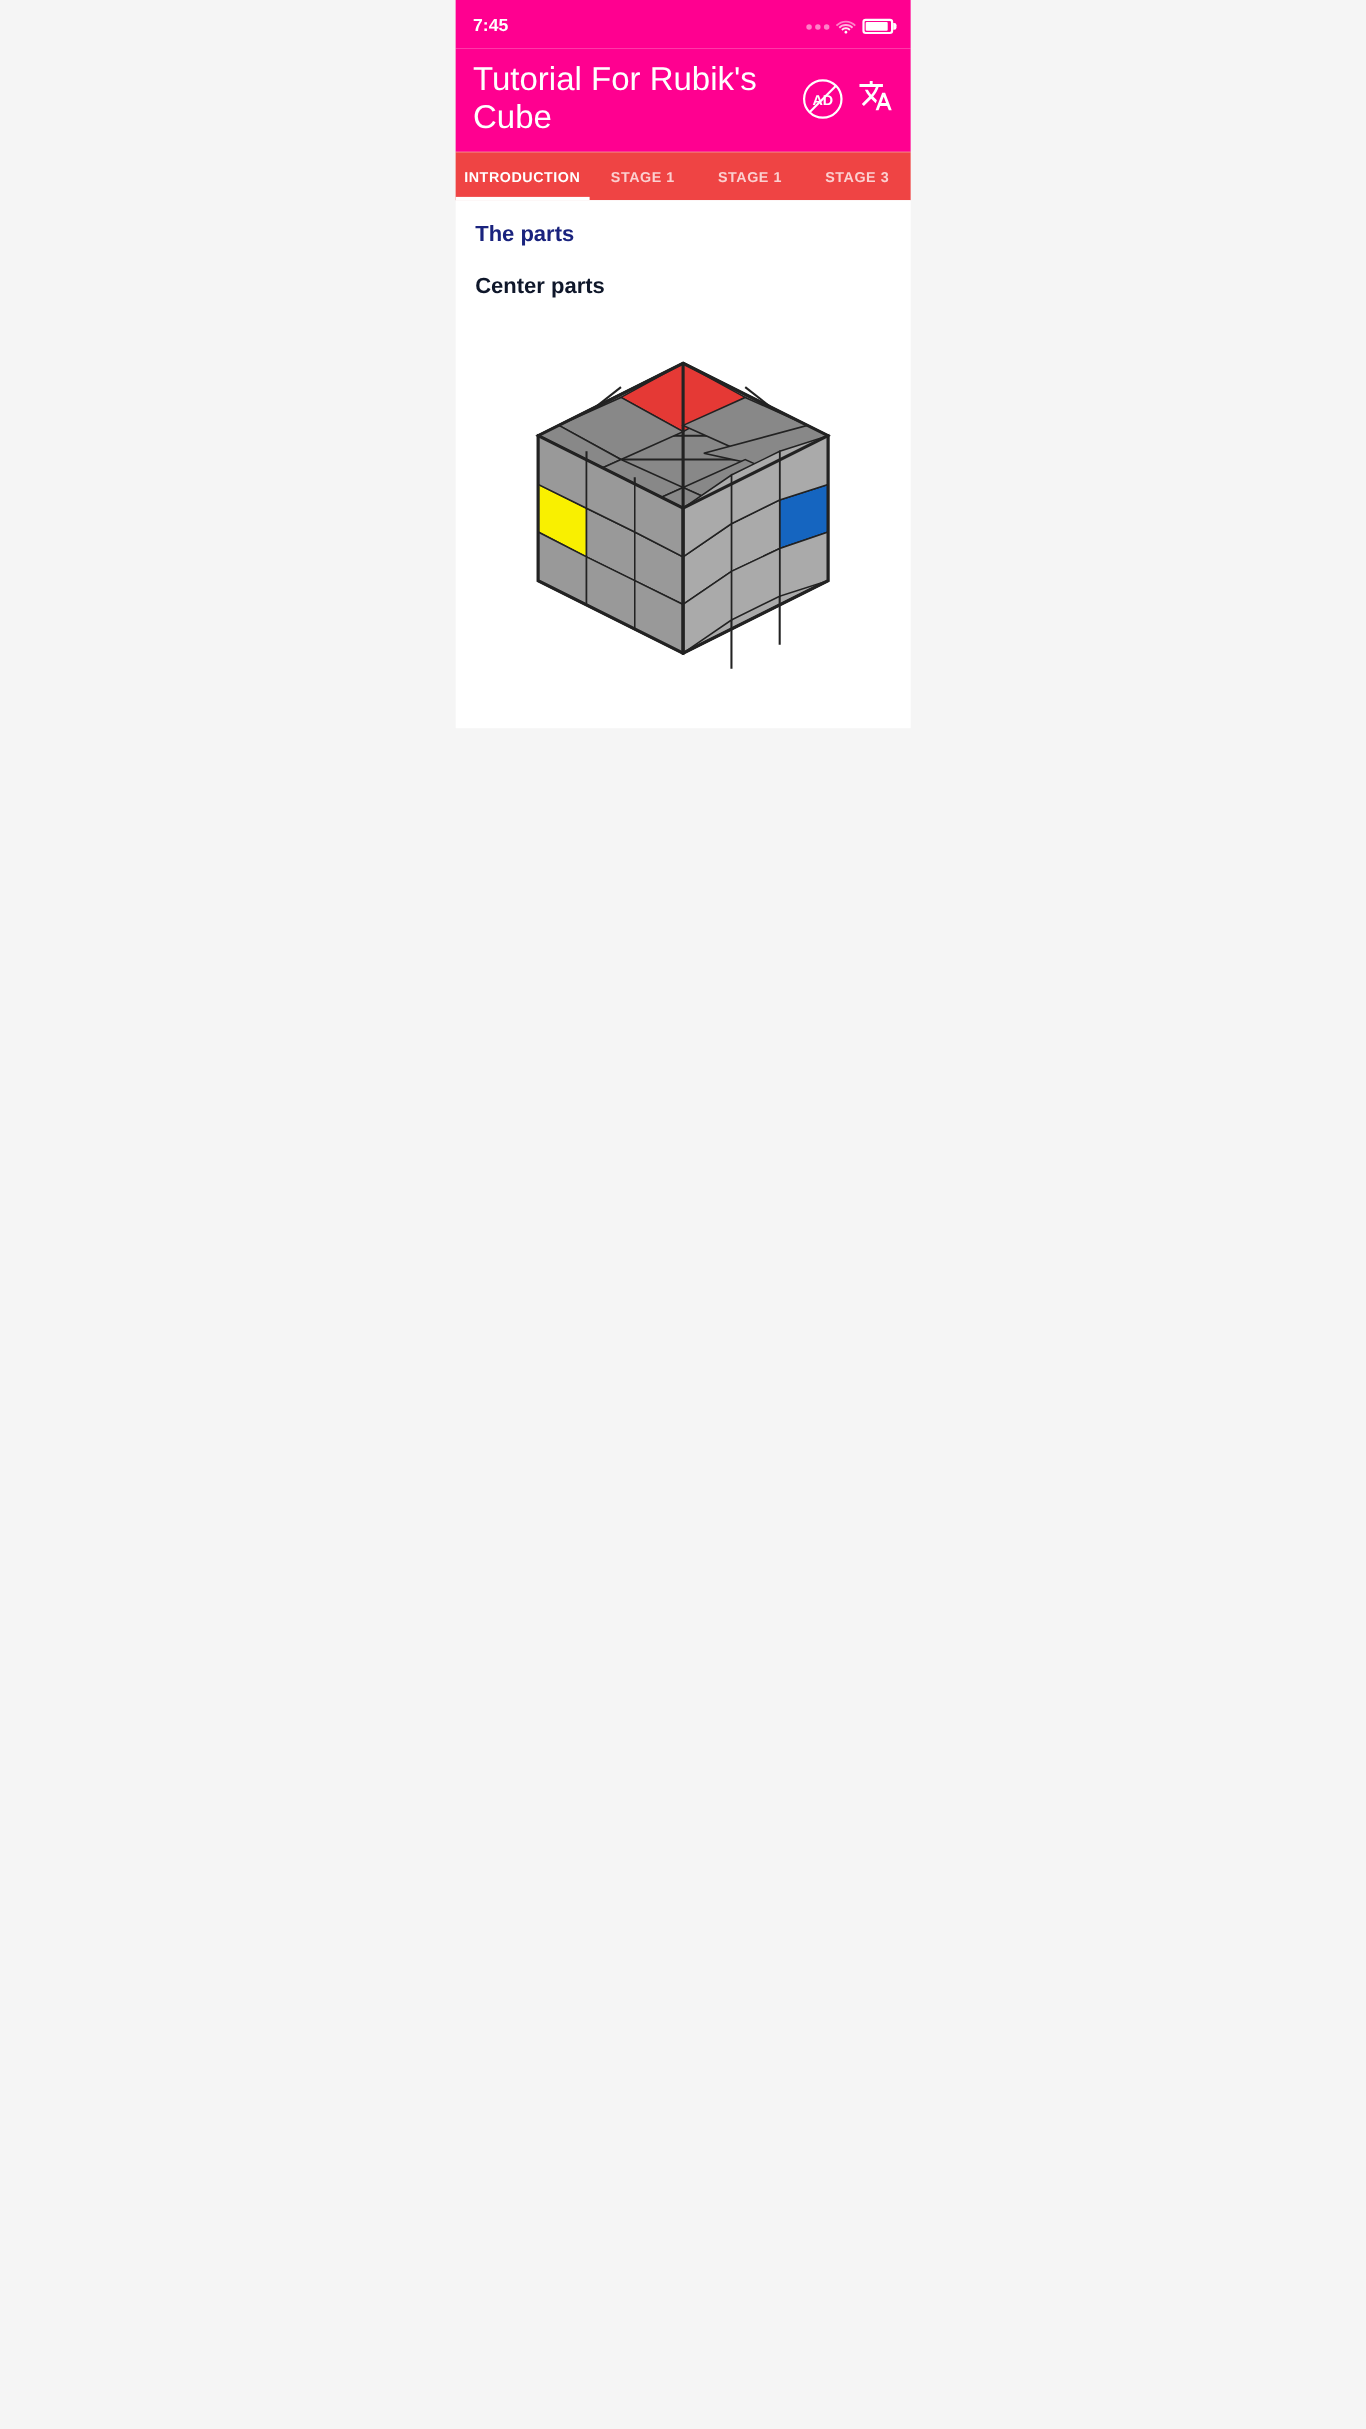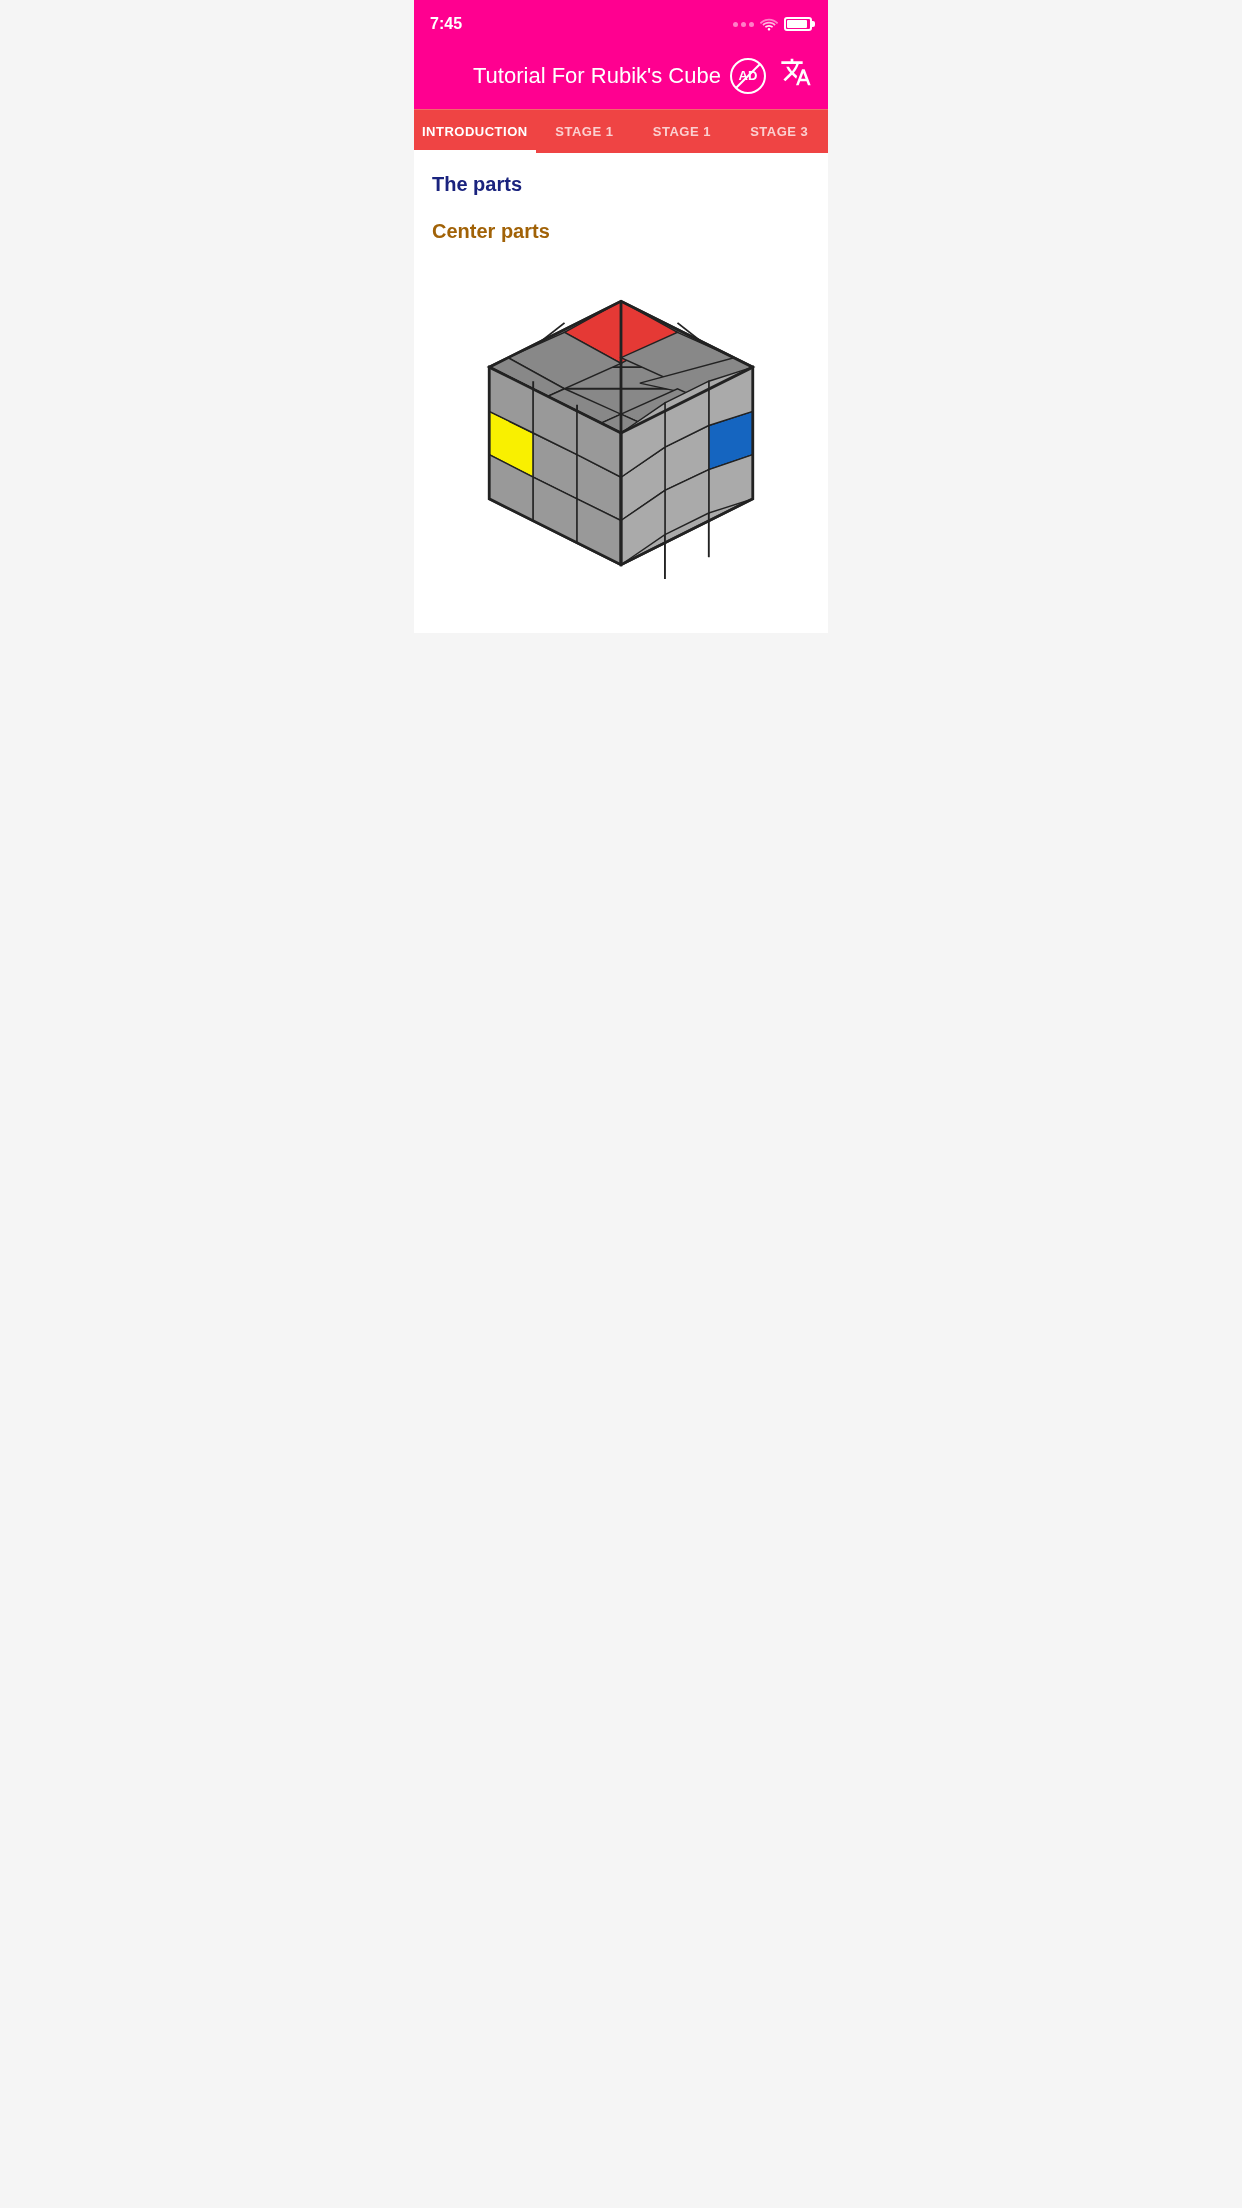--- a/index.html
+++ b/index.html
@@ -70,23 +70,22 @@
     .app-header {
       background: #FF0090;
       padding: 12px 16px 14px;
       display: flex;
       justify-content: space-between;
       align-items: center;
     }
 
     .app-title {
       color: white;
-      font-size: 22px;
+      font-size: 30px;
       font-weight: 500;
-      margin-left: 43px;
     }
 
     .header-icons {
       display: flex;
       gap: 14px;
       align-items: center;
       justify-content: space-between;
     }
 
     .icon-circle {
@@ -165,21 +164,21 @@
     }
 
     .section-title {
       color: #1a237e;
       font-size: 20px;
       font-weight: 700;
       margin-bottom: 24px;
     }
 
     .subsection-title {
-      color: #a16207;
+      color: #0f172a;
       font-size: 20px;
       font-weight: 600;
       margin-bottom: 20px;
     }
 
     .cube-container {
       display: flex;
       justify-content: center;
       align-items: center;
       padding: 10px 0 20px;

